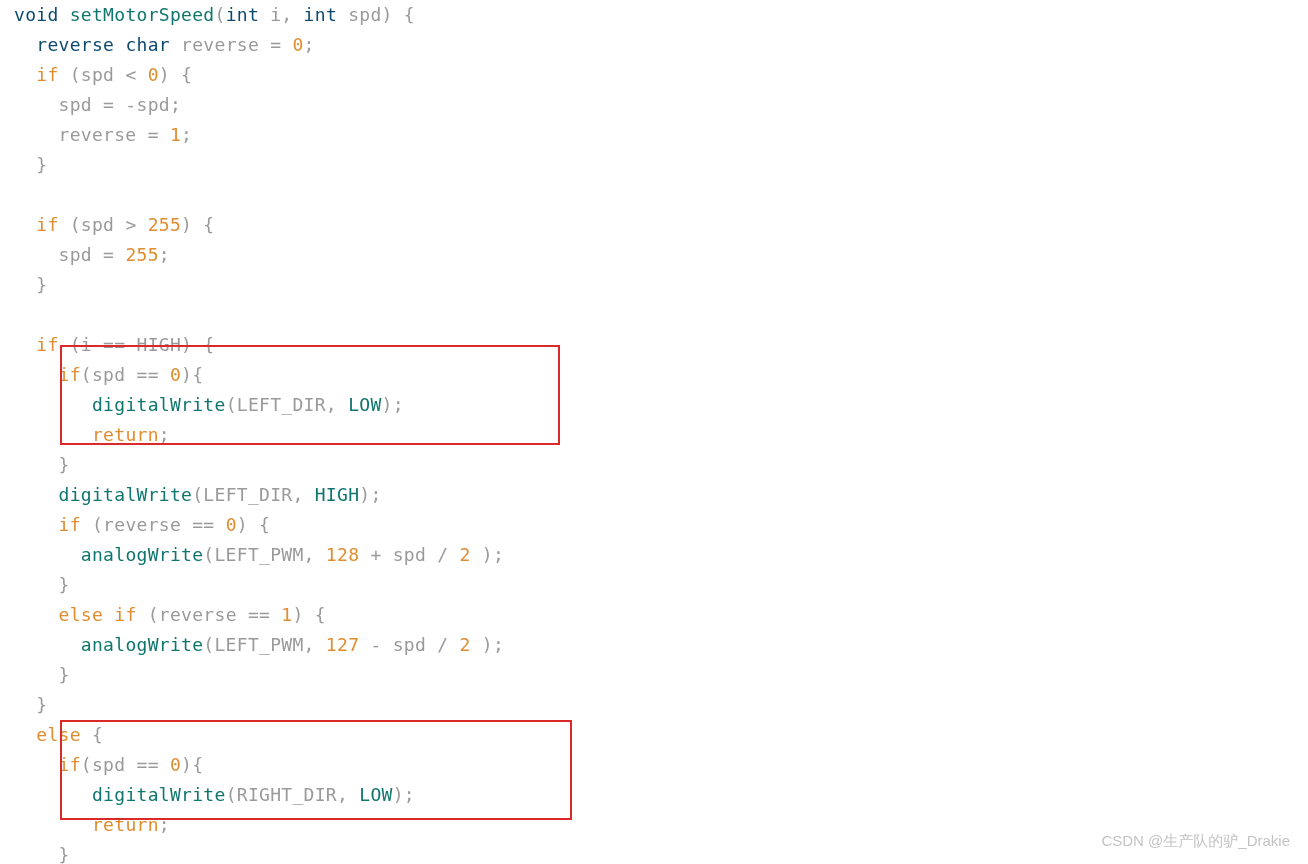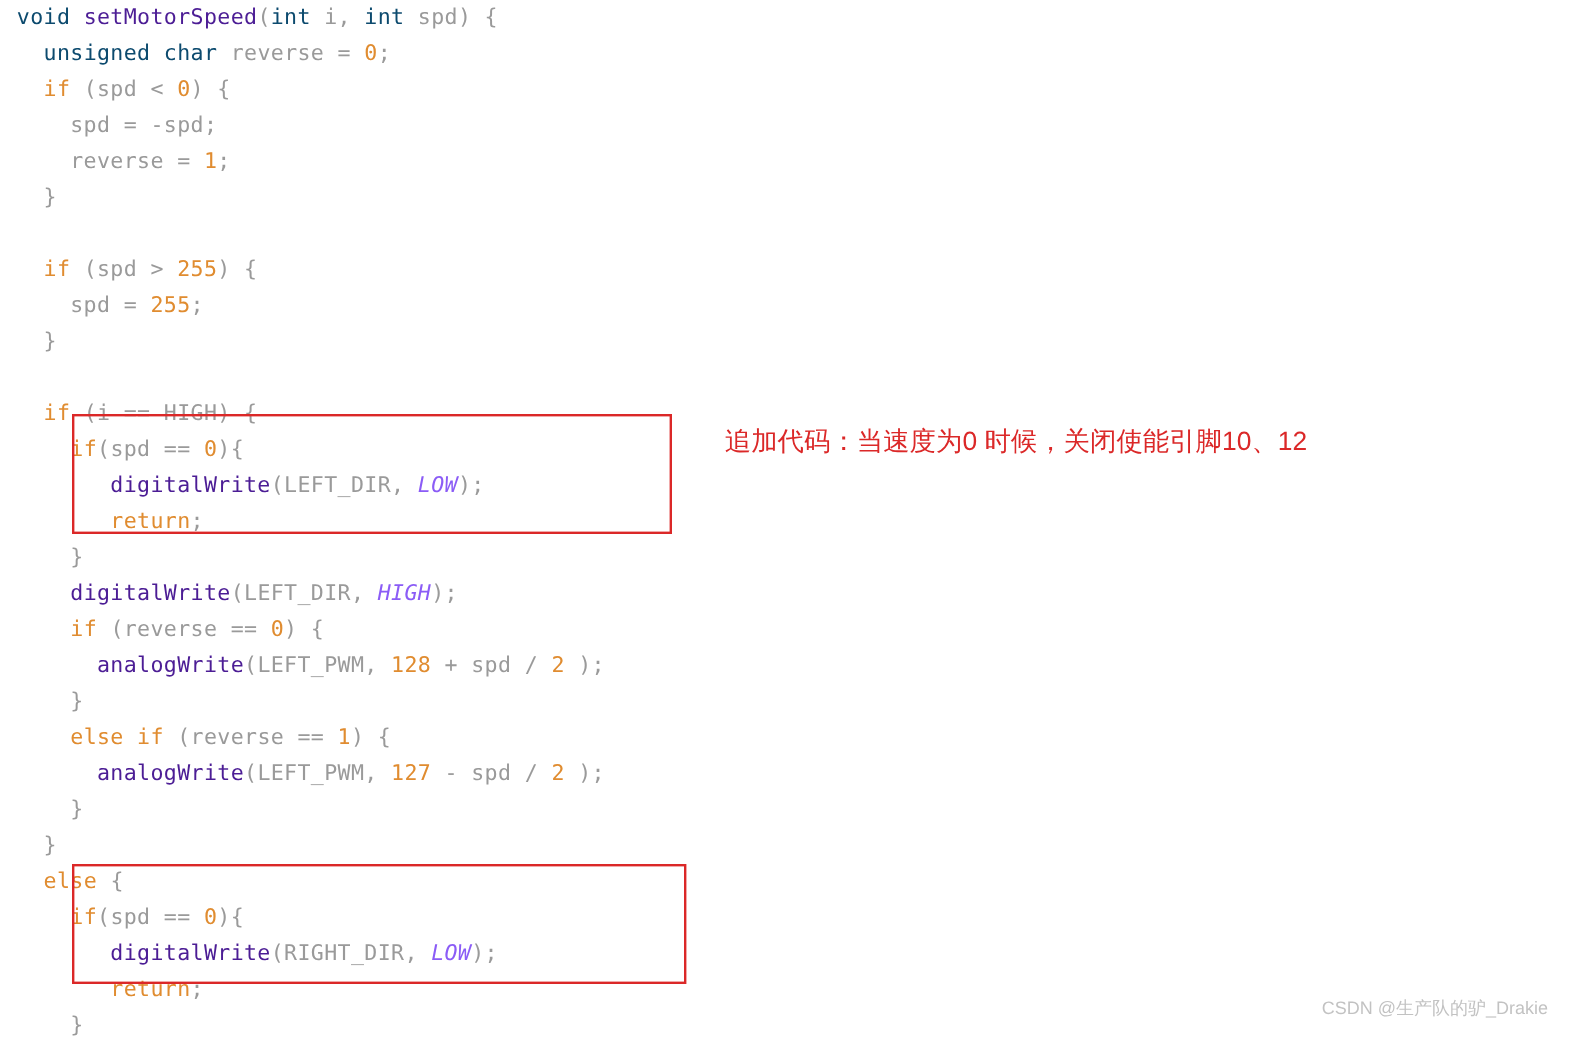--- a/index.html
+++ b/index.html
@@ -15,25 +15,25 @@
     overflow: hidden;
   }
   pre.code {
     margin: 0;
     padding: 0 0 0 14px;
     white-space: pre;
     color: #9a9a9a;
     letter-spacing: 0.3px;
   }
   .kw   { color: #0c4a6e; }     
-  .fn   { color: #4c1d95; }     
+  .fn   { color: #0f766e; }     
   .ctrl { color: #e08c30; text-align: right; }     
   .id   { color: #9a9a9a; }     
   .num  { color: #e08c30; }     
-  .const{ color: #8b5cf6; font-style: italic; }     
+  .const{ color: #0f766e; }     
   .frame {
     position: absolute;
     border: 2px solid #db2828;
     box-sizing: border-box;
     pointer-events: none;
   }
   .note {
     position: absolute;
     color: #db2828;
     font-family: "PingFang SC","Microsoft YaHei","Hiragino Sans GB",sans-serif;
@@ -49,21 +49,21 @@
     font-family: "PingFang SC","Microsoft YaHei",sans-serif;
     font-size: 15px;
     pointer-events: none;
     margin-left: 16px;
   }
 </style>
 </head>
 <body>
 
 <pre class="code" id="code"><span class="kw">void</span><span class="id"> </span><span class="fn">setMotorSpeed</span><span class="id">(</span><span class="kw">int</span><span class="id"> i, </span><span class="kw">int</span><span class="id"> spd) {</span>
-<span class="id">  </span><span class="kw">unsigned</span><span class="id"> </span><span class="kw">char</span><span class="id"> reverse = </span><span class="num">0</span><span class="id">;</span>
+<span class="id">  </span><span class="kw">reverse</span><span class="id"> </span><span class="kw">char</span><span class="id"> reverse = </span><span class="num">0</span><span class="id">;</span>
 <span class="id">  </span><span class="ctrl">if</span><span class="id"> (spd &lt; </span><span class="num">0</span><span class="id">) {</span>
 <span class="id">    spd = -spd;</span>
 <span class="id">    reverse = </span><span class="num">1</span><span class="id">;</span>
 <span class="id">  }</span>
 <span class="id"></span>
 <span class="id">  </span><span class="ctrl">if</span><span class="id"> (spd &gt; </span><span class="num">255</span><span class="id">) {</span>
 <span class="id">    spd = </span><span class="num">255</span><span class="id">;</span>
 <span class="id">  }</span>
 <span class="id"></span>
 <span class="id">  </span><span class="ctrl">if</span><span class="id"> (i == HIGH) {</span>
@@ -84,16 +84,16 @@
 <span class="id">       </span><span class="fn">digitalWrite</span><span class="id">(RIGHT_DIR, </span><span class="const">LOW</span><span class="id">);</span>
 <span class="id">       </span><span class="ctrl">return</span><span class="id">;</span>
 <span class="id">    }</span>
 
 </pre>
 
 <div class="frame" style="left:60px; top:345px; width:500px; height:100px;"></div>
 <div class="frame" style="left:60px; top:720px; width:512px; height:100px;"></div>
 
 <div class="note" style="left:604px; top:350px;">
-  <span>追加代码：当速度为0 时候，关闭使能引脚10、12</span><br>
+  <br>
 </div>
 
 <div class="watermark">CSDN @生产队的驴_Drakie</div>
 
 </body></html>

